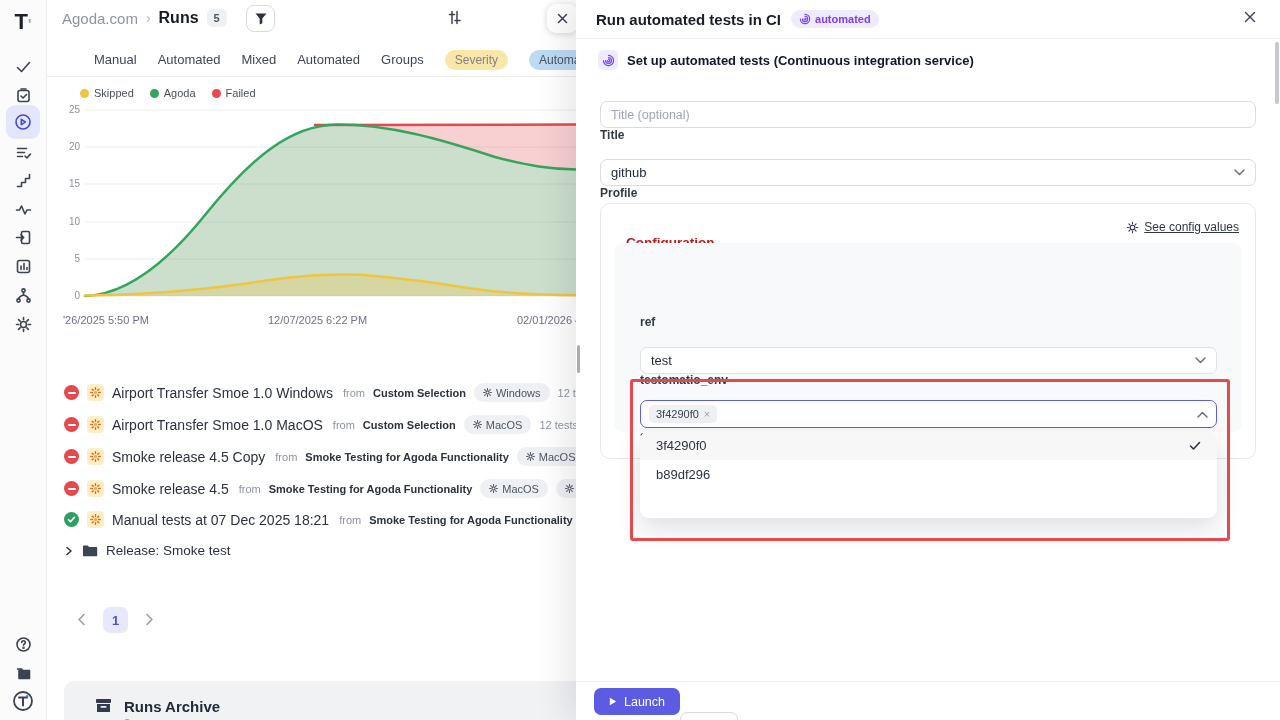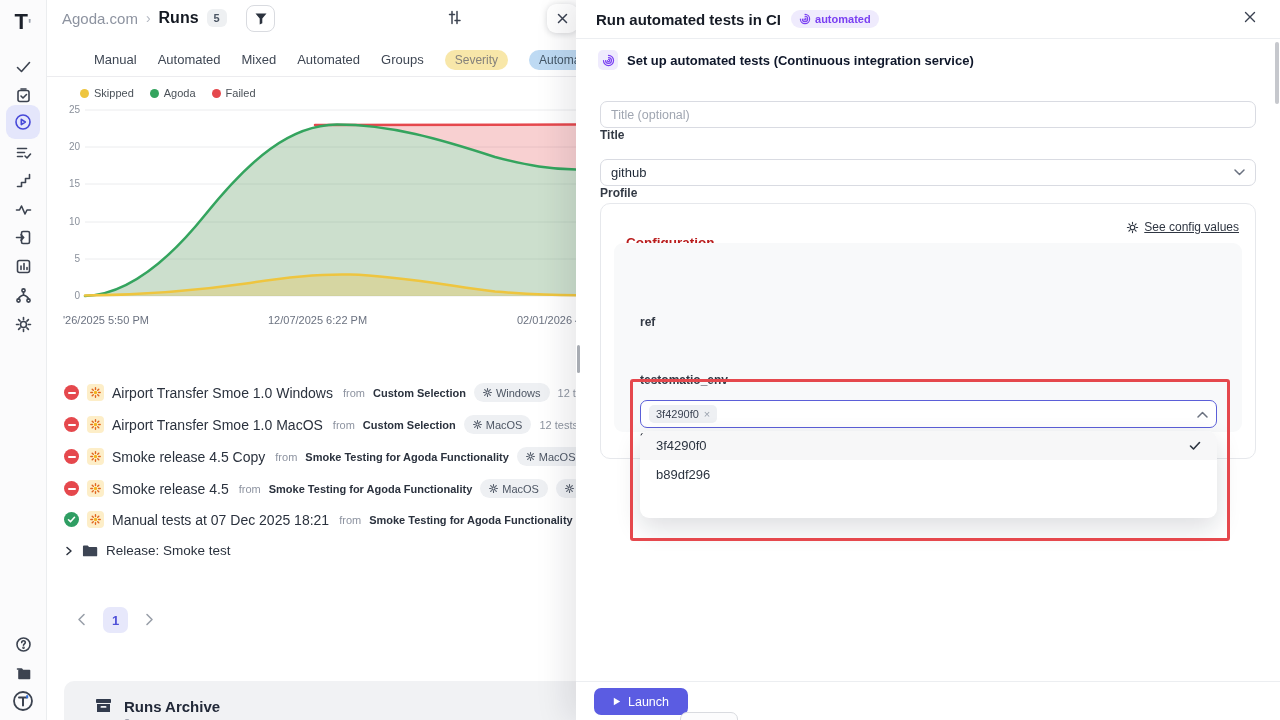--- a/index.html
+++ b/index.html
@@ -107,21 +107,21 @@
   .tag-x { color:#9aa1ad; cursor:pointer; font-size:11px; }
   .dropdown { position:absolute; left:64px; top:431px; width:577px; height:87px; background:#fff; border-radius:9px;
               box-shadow:0 10px 26px rgba(15,20,40,.14); z-index:4; overflow:hidden; }
   .opt { height:29px; display:flex; align-items:center; justify-content:space-between; padding:0 16px;
          font-size:13px; color:#2c3440; cursor:pointer; }
   .opt.sel { background:#f7f7f8; }
   .opt.alt { background:#fbfbfc; }
   .red-rect { position:absolute; left:54px; top:379px; width:600px; height:162px; border:3px solid #e5484d;
               border-radius:3px; z-index:6; pointer-events:none; }
   .p-footer { position:absolute; left:0; top:681px; width:704px; height:39px; border-top:1px solid #eceef1; }
-  .btn-launch { position:absolute; left:18px; top:6px; width:94px; height:27px; background:#5b5ce2; border:none;
+  .btn-launch { position:absolute; left:18px; top:6px; width:86px; height:27px; background:#5b5ce2; border:none;
                 border-radius:7px; color:#fff; font-size:12.5px; display:flex; align-items:center; justify-content:center;
                 gap:7px; cursor:pointer; font-family:"Liberation Sans",sans-serif; }
   .btn-cancel { position:absolute; left:104px; top:6px; width:58px; height:27px; background:#fcfcfd;
                 border:1px solid #d9dbe0; border-radius:7px; color:#374151; font-size:12.5px; cursor:pointer;
                 font-family:"Liberation Sans",sans-serif;margin-top:24px; }
   .scroll-right { position:absolute; right:1px; top:42px; width:4px; height:62px; background:#c6c8cd; border-radius:2px; cursor:pointer; }
   .scroll-left { position:absolute; left:1px; top:345px; width:3px; height:28px; background:#a8acb3; border-radius:2px; cursor:pointer; }
 </style>
 </head>
 <body>
@@ -494,20 +494,26 @@
           </g>
         </svg>
       <span>See config values</span>
     </div>
   </div>
   <div class="cfg-card"></div>
 
   <div class="f-label" style="left:64px;top:271px">ref</div>
 
   <div class="f-label" style="left:64px;top:329px">testomatio_env</div>
+  <div class="f-select" style="left:64px;top:347px;width:577px;border-color:#dfe1e6">
+    <span>test</span>
+    <svg width="11" height="7" viewBox="0 0 11 7">
+        <path d="M1 1l4.5 4.5L10 1" fill="none" stroke="#6b7280" stroke-width="1.5" stroke-linecap="round" stroke-linejoin="round"></path>
+      </svg>
+  </div>
 
   <div class="f-label" style="left:64px;top:385px;z-index:4">suites</div>
   <div class="suites-field">
     <span class="tagpill">
       <span>3f4290f0</span>
       <span class="tag-x">×</span>
     </span>
     <svg width="11" height="7" viewBox="0 0 11 7">
         <path d="M1 6l4.5-4.5L10 6" fill="none" stroke="#6b7280" stroke-width="1.5" stroke-linecap="round" stroke-linejoin="round"></path>
       </svg>

